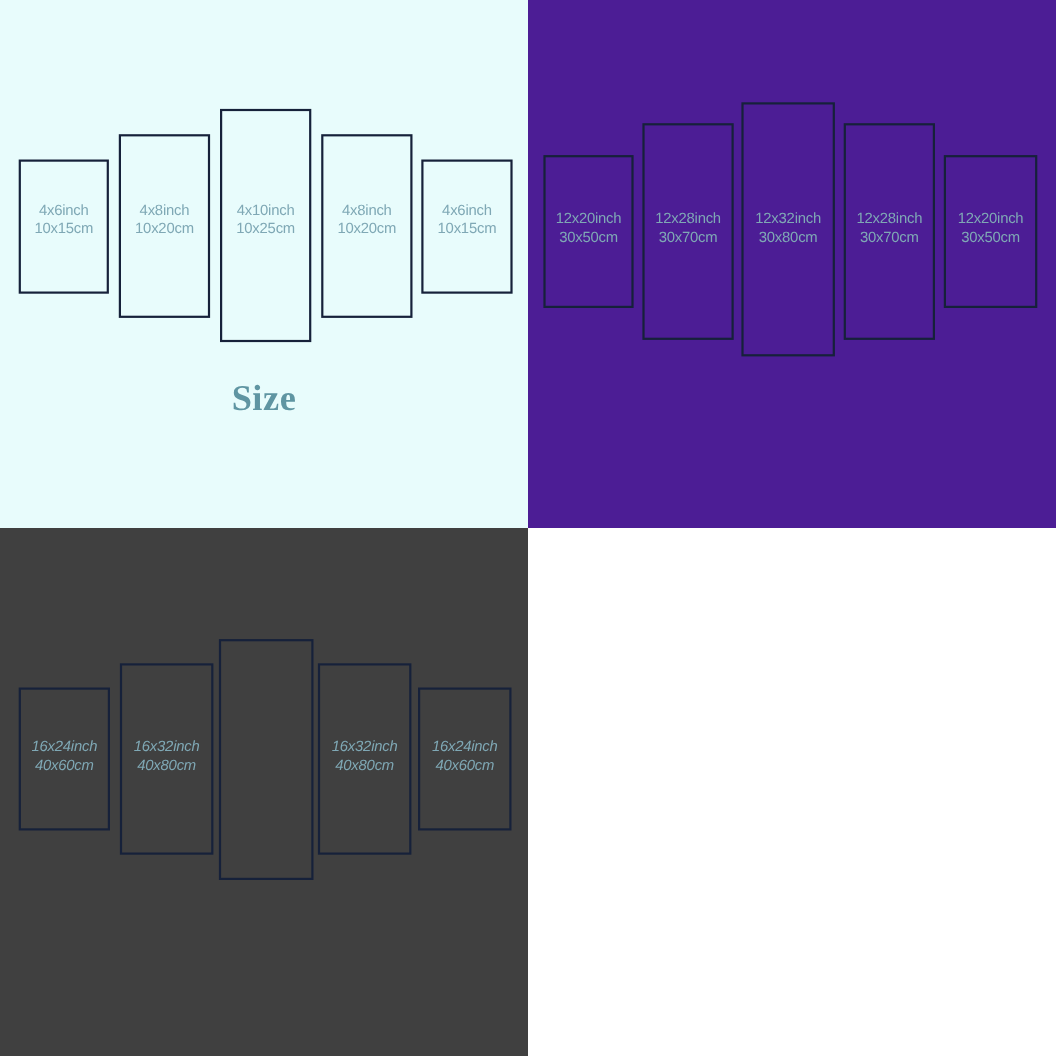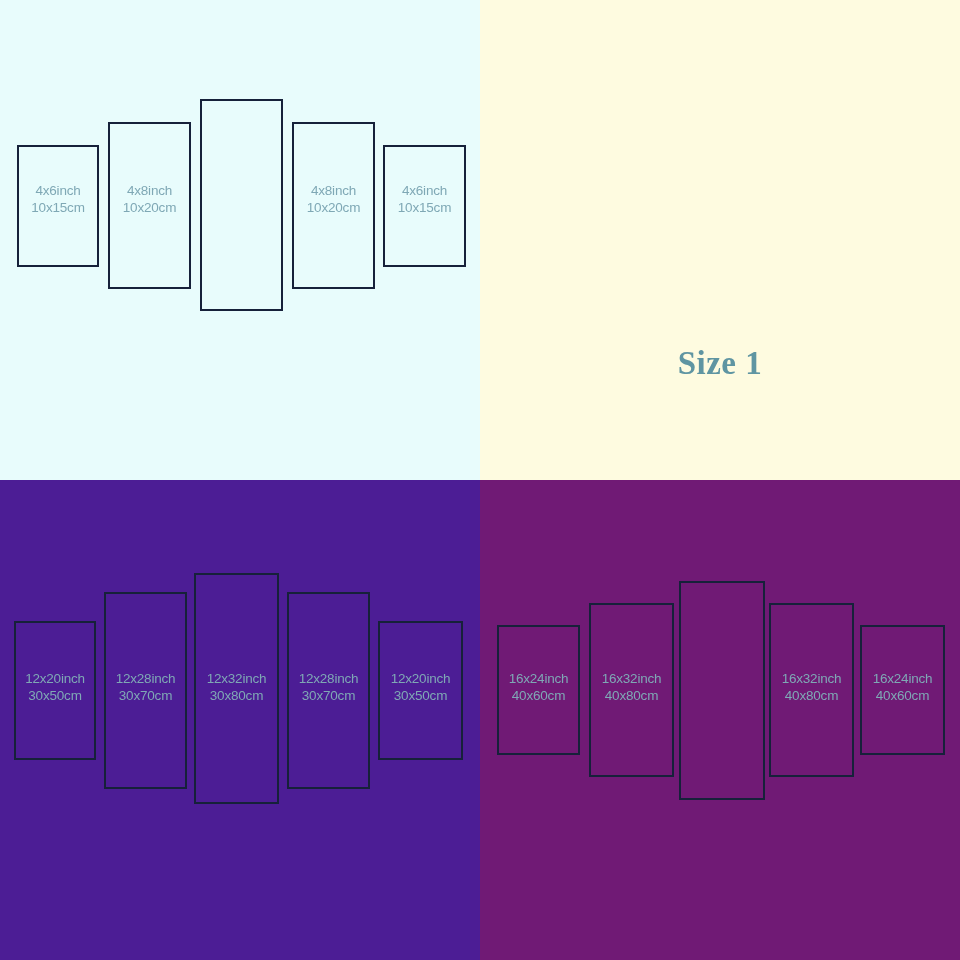--- a/index.html
+++ b/index.html
@@ -74,40 +74,36 @@
         <div class="panel-label" style="left: -12px; width: 140px; top: 182px; color: rgb(127, 168, 181);">
           <span class="lbl-line">4x6inch</span>
           <span class="lbl-line">10x15cm</span>
         </div>
         <div class="panel" style="left: 108px; top: 122px; width: 83px; height: 167px; border-color: rgb(22, 33, 58);"></div>
         <div class="panel-label" style="left: 79.5px; width: 140px; top: 182px; color: rgb(127, 168, 181);">
           <span class="lbl-line">4x8inch</span>
           <span class="lbl-line">10x20cm</span>
         </div>
         <div class="panel" style="left: 200px; top: 99px; width: 83px; height: 212px; border-color: rgb(22, 33, 58);"></div>
+        <div class="panel-label" style="left: 171.5px; width: 140px; top: 182px; color: rgb(127, 168, 181);">
+          <span class="lbl-line">4x10inch</span>
+          <span class="lbl-line">10x25cm</span>
+        </div>
         <div class="panel" style="left: 292px; top: 122px; width: 83px; height: 167px; border-color: rgb(22, 33, 58);"></div>
         <div class="panel-label" style="left: 263.5px; width: 140px; top: 182px; color: rgb(127, 168, 181);">
           <span class="lbl-line">4x8inch</span>
           <span class="lbl-line">10x20cm</span>
         </div>
         <div class="panel" style="left: 383px; top: 145px; width: 83px; height: 122px; border-color: rgb(22, 33, 58);"></div>
         <div class="panel-label" style="left: 354.5px; width: 140px; top: 182px; color: rgb(127, 168, 181);">
           <span class="lbl-line">4x6inch</span>
           <span class="lbl-line">10x15cm</span>
         </div>
       </div>
-    </div>
-    <div class="quadrant" style="background: rgb(254, 251, 224);">
-      <div class="panel-stage">
-        <div class="panel-label" style="left: -126px; width: 140px; top: 182px; color: rgb(127, 168, 181);">
-          <span class="lbl-line">8x14inch</span>
-          <span class="lbl-line">20x35cm</span>
-        </div>
-      </div>
-      <div class="quadrant-title" style="top: 345px; color: rgb(95, 149, 162);">Size 1</div>
+      <div class="quadrant-title" style="top: 345px; color: rgb(95, 149, 162);">Size</div>
     </div>
     <div class="quadrant" style="background: #4c1d95;">
       <div class="panel-stage">
         <div class="panel" style="left: 14px; top: 141px; width: 82px; height: 139px; border-color: rgb(22, 33, 58);"></div>
         <div class="panel-label" style="left: -15px; width: 140px; top: 190px; color: rgb(127, 168, 181);">
           <span class="lbl-line">12x20inch</span>
           <span class="lbl-line">30x50cm</span>
         </div>
         <div class="panel" style="left: 104px; top: 112px; width: 83px; height: 197px; border-color: rgb(22, 33, 58);"></div>
         <div class="panel-label" style="left: 75.5px; width: 140px; top: 190px; color: rgb(127, 168, 181);">
@@ -124,21 +120,21 @@
           <span class="lbl-line">12x28inch</span>
           <span class="lbl-line">30x70cm</span>
         </div>
         <div class="panel" style="left: 378px; top: 141px; width: 85px; height: 139px; border-color: rgb(22, 33, 58);"></div>
         <div class="panel-label" style="left: 350.5px; width: 140px; top: 190px; color: rgb(127, 168, 181);">
           <span class="lbl-line">12x20inch</span>
           <span class="lbl-line">30x50cm</span>
         </div>
       </div>
     </div>
-    <div class="quadrant" style="background: #701a75;">
+    <div class="quadrant" style="background: #404040; font-style: italic;">
       <div class="panel-stage">
         <div class="panel" style="left: 17px; top: 145px; width: 83px; height: 130px; border-color: rgb(22, 33, 58);"></div>
         <div class="panel-label" style="left: -11.5px; width: 140px; top: 190px; color: rgb(127, 168, 181);">
           <span class="lbl-line">16x24inch</span>
           <span class="lbl-line">40x60cm</span>
         </div>
         <div class="panel" style="left: 109px; top: 123px; width: 85px; height: 174px; border-color: rgb(22, 33, 58);"></div>
         <div class="panel-label" style="left: 81.5px; width: 140px; top: 190px; color: rgb(127, 168, 181);">
           <span class="lbl-line">16x32inch</span>
           <span class="lbl-line">40x80cm</span>

